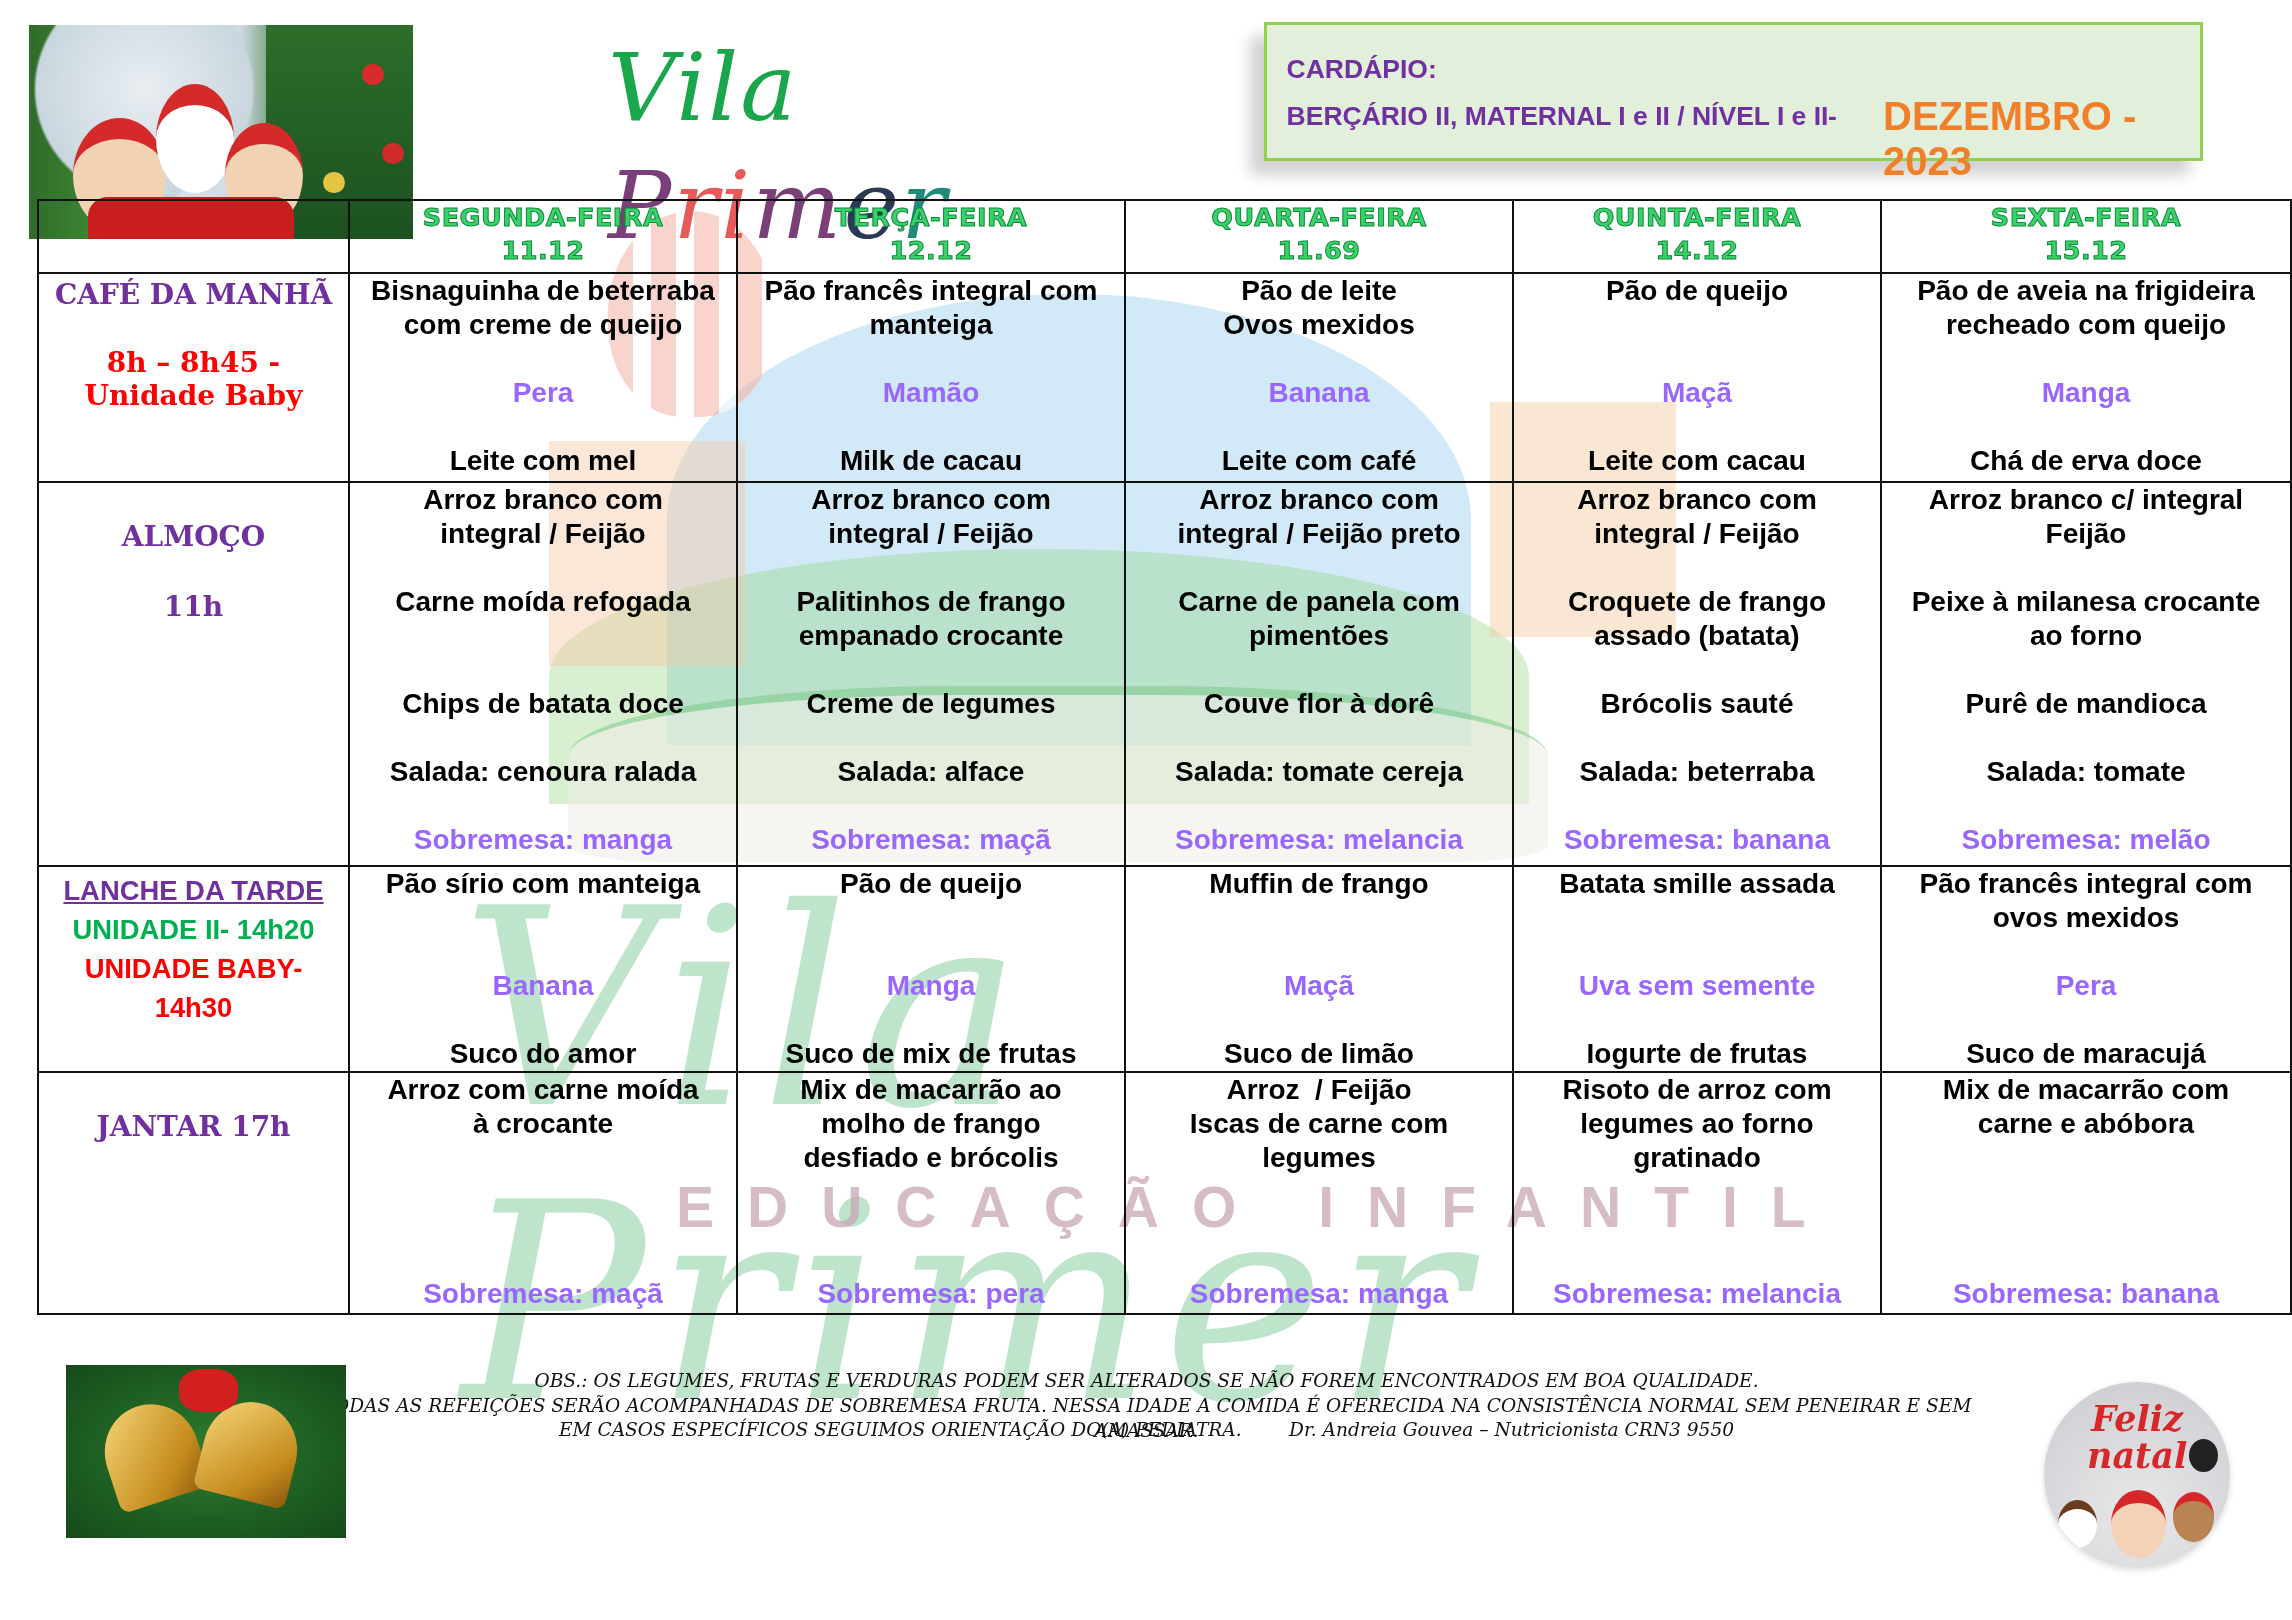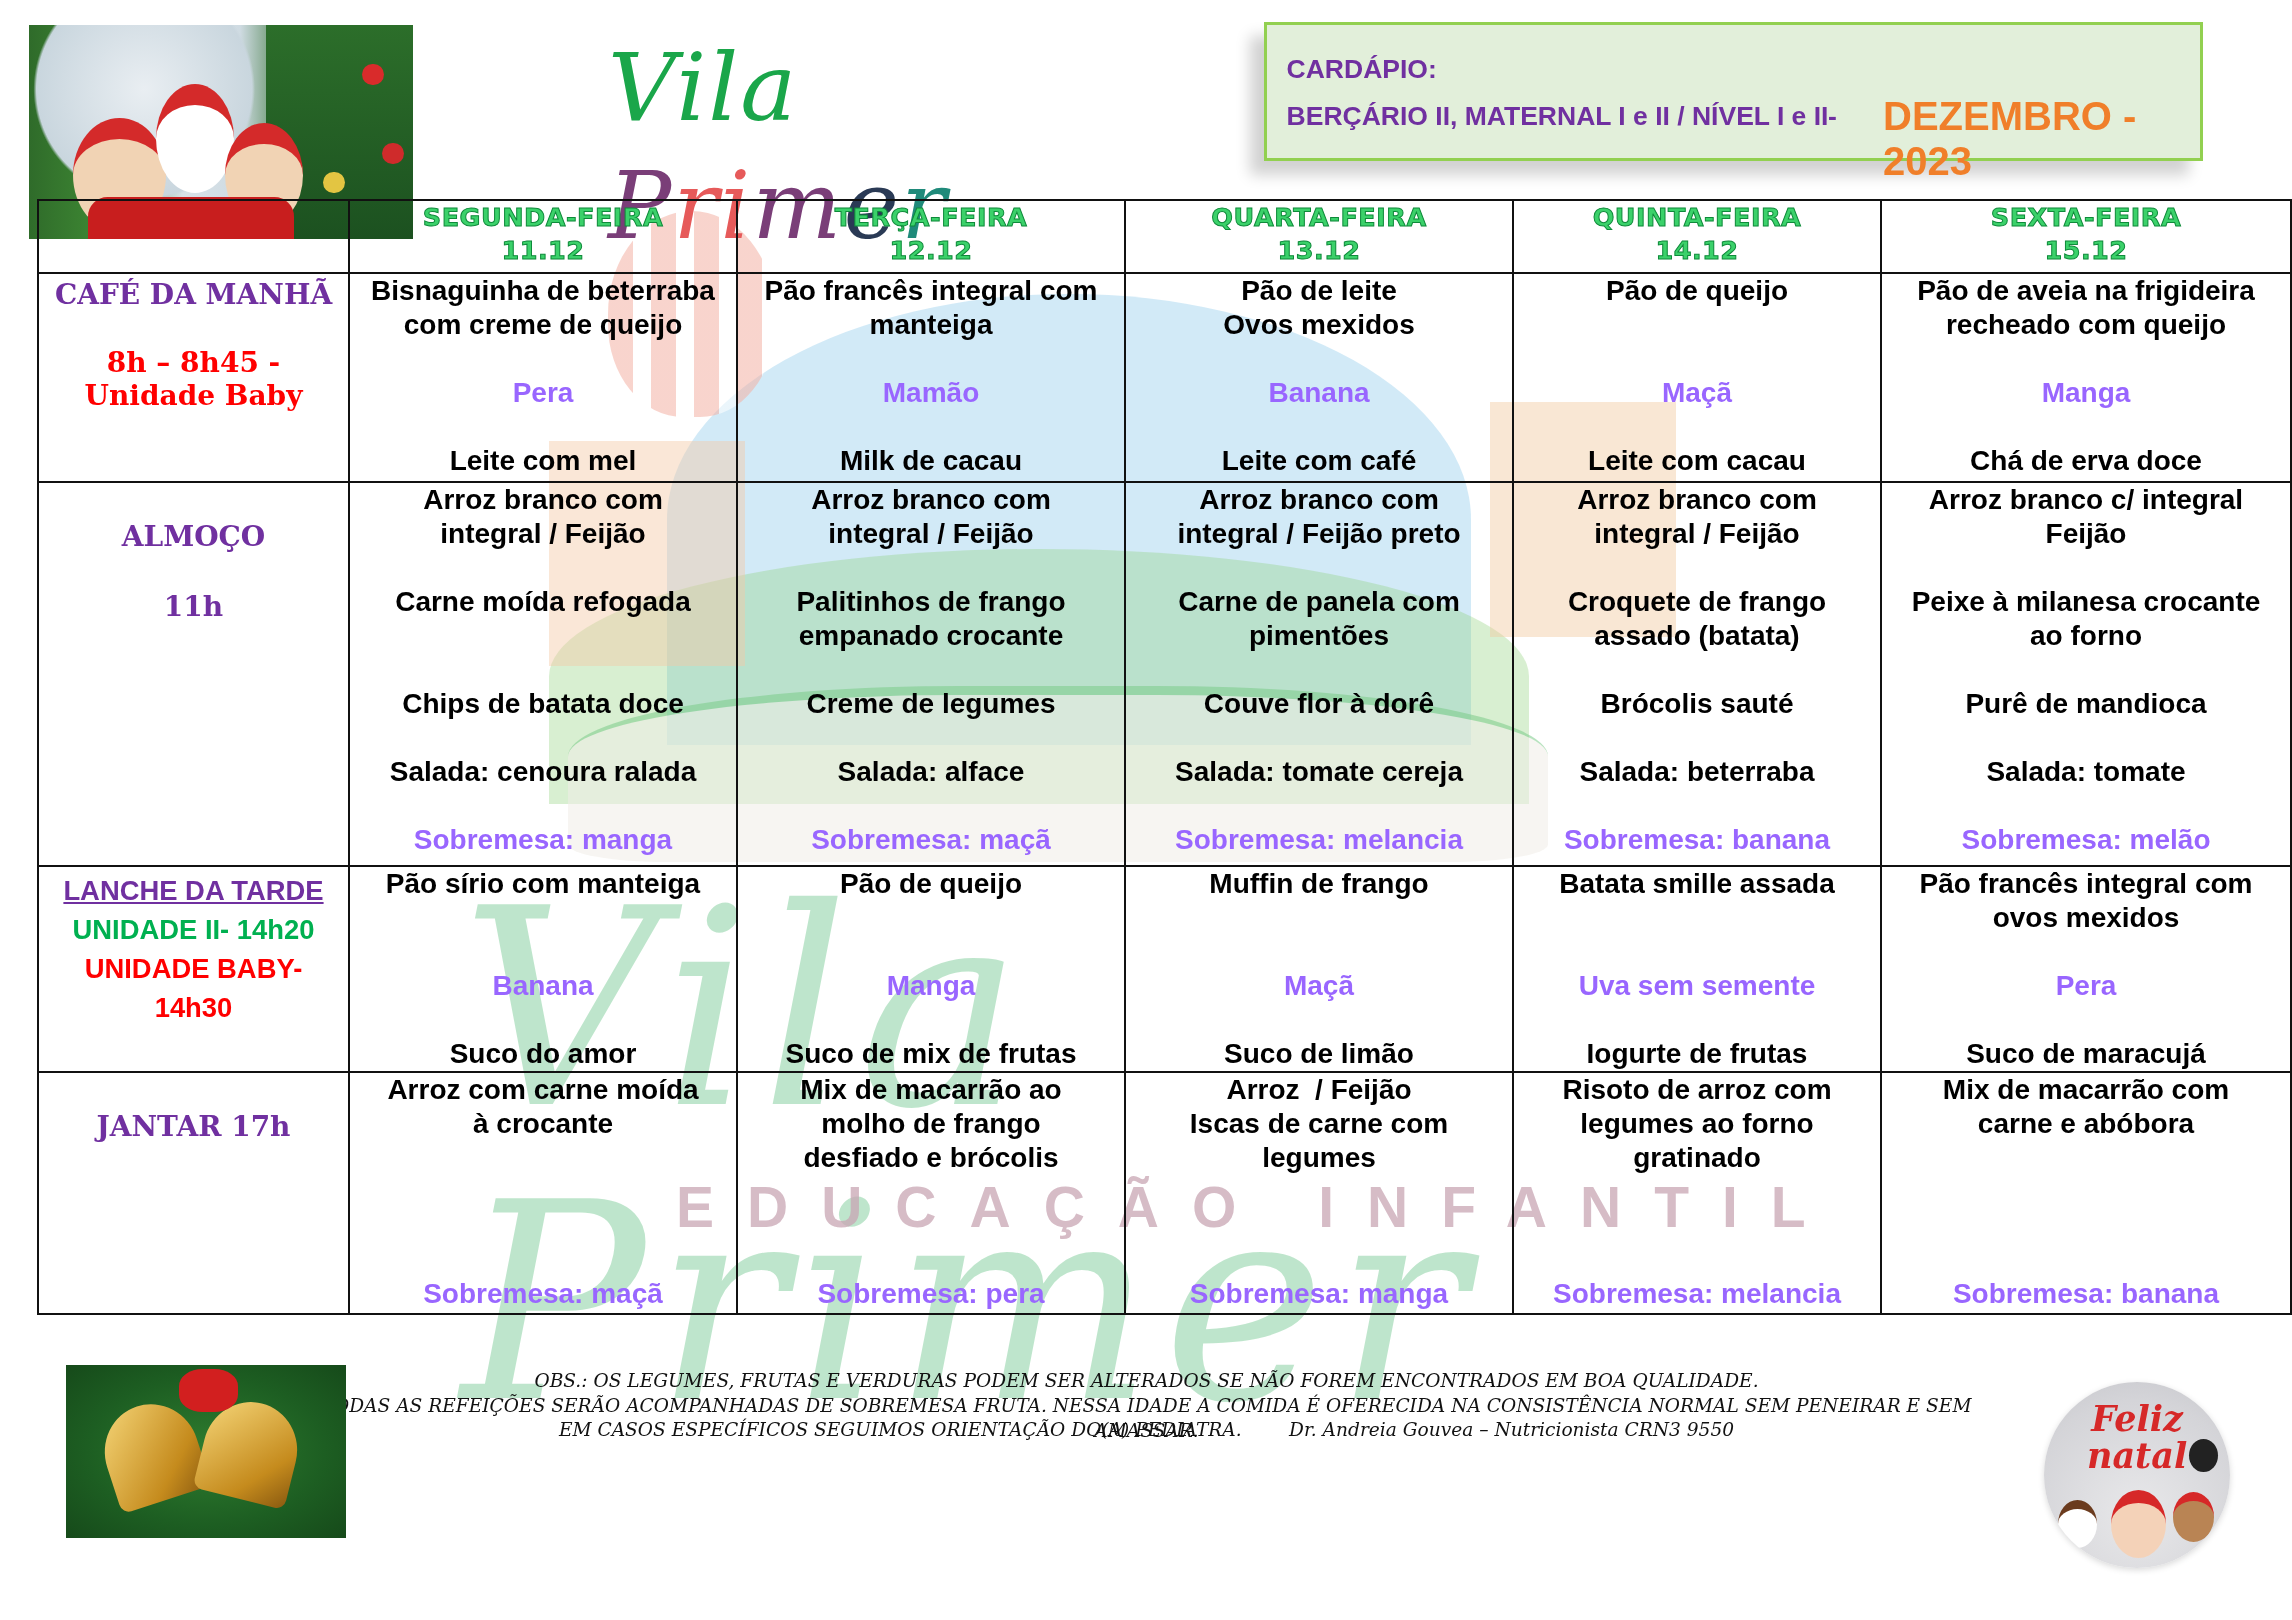--- a/index.html
+++ b/index.html
@@ -134,21 +134,21 @@
     <th class="day">
           <span class="ln" style="display:block">SEGUNDA-FEIRA</span>
           <span style="display:block">11.12</span>
         </th>
     <th class="day">
           <span style="display:block">TERÇA-FEIRA</span>
           <span style="display:block">12.12</span>
         </th>
     <th class="day">
           <span style="display:block">QUARTA-FEIRA</span>
-          <span style="display:block">13.12</span>
+          <span style="display:block">11.69</span>
         </th>
     <th class="day">
           <span style="display:block">QUINTA-FEIRA</span>
           <span style="display:block">14.12</span>
         </th>
     <th class="day">
           <span style="display:block">SEXTA-FEIRA</span>
           <span style="display:block">15.12</span>
         </th>
   </tr>

